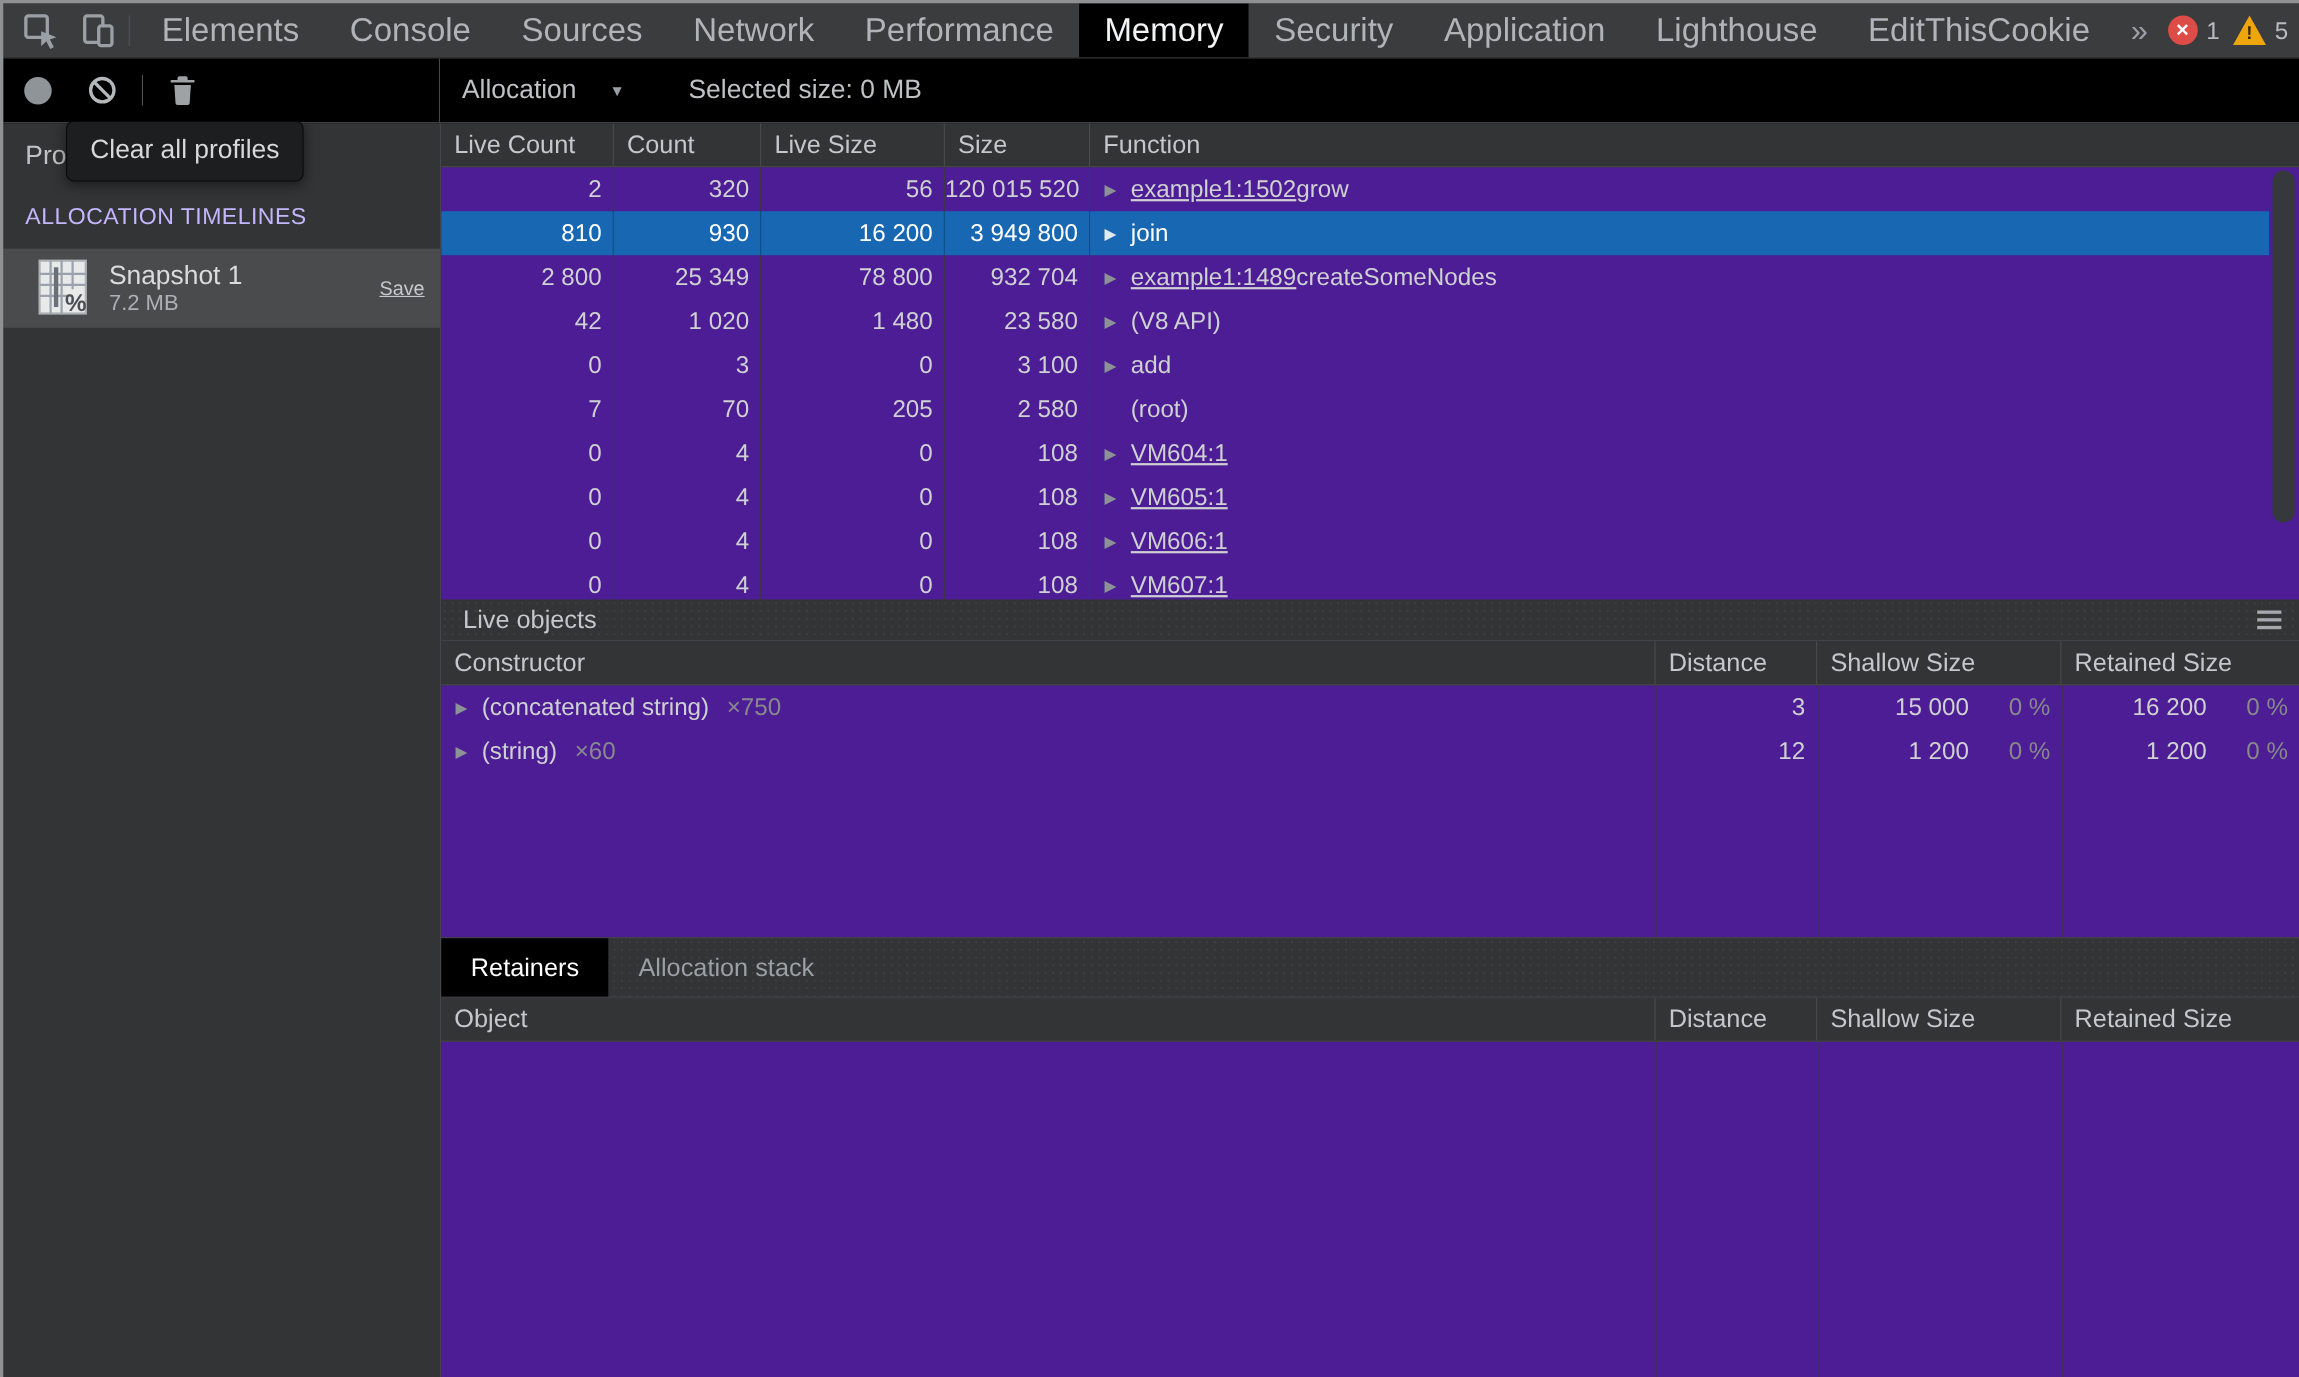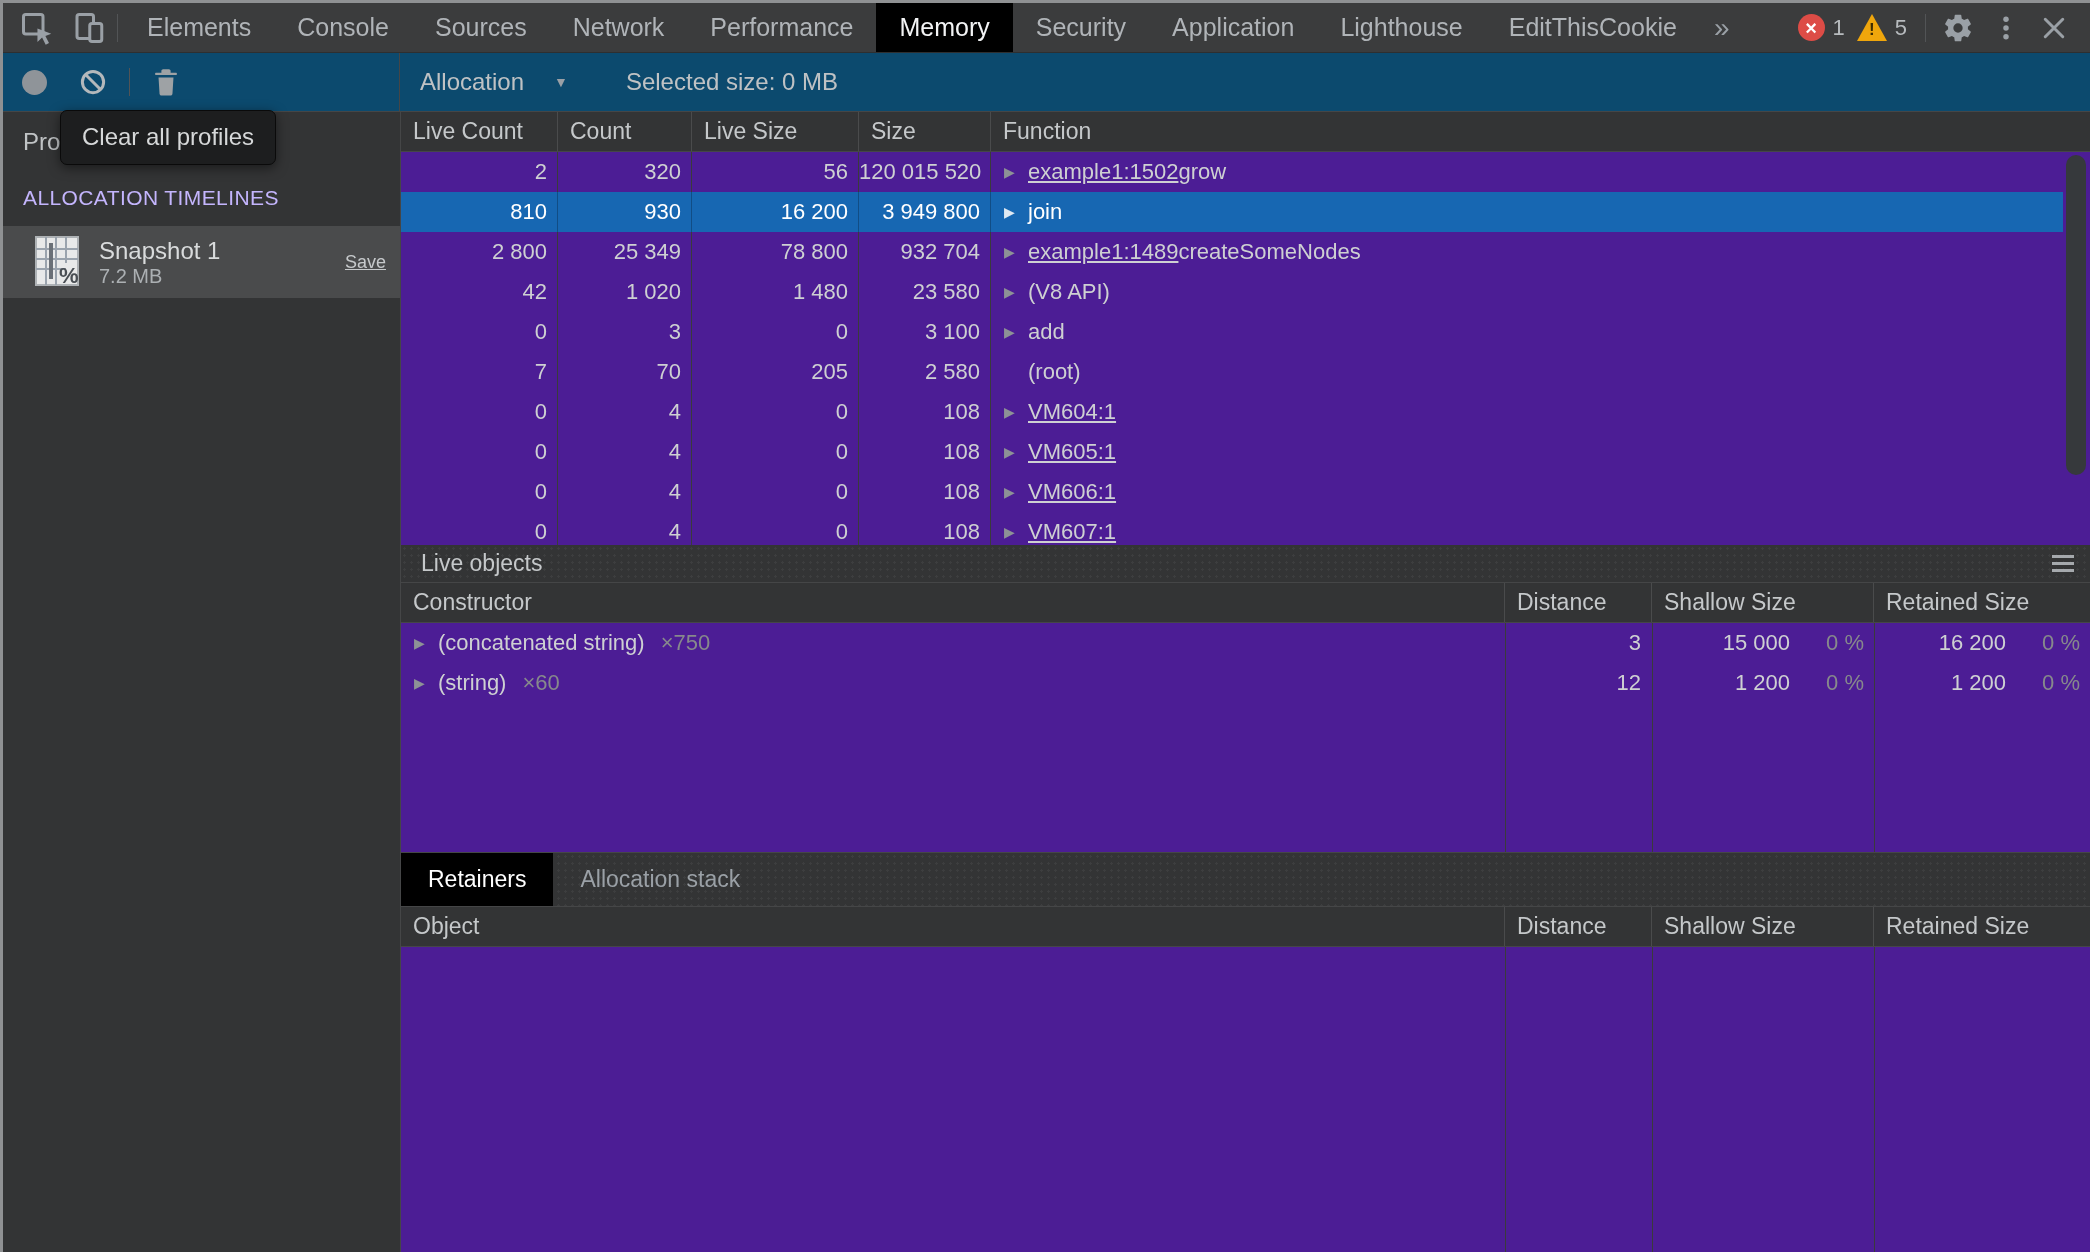--- a/index.html
+++ b/index.html
@@ -12,36 +12,36 @@
   .top-edge{position:absolute;top:0;left:0;width:100%;height:3px;background:#8f9193;z-index:60;}
   .left-edge{position:absolute;top:0;left:0;width:3px;height:100%;background:#8f9193;z-index:60;}
 
   
   .tabbar{position:absolute;top:3px;left:3px;right:0;height:50px;background:#3b3c3d;
     border-bottom:1px solid #2e2f30;box-sizing:border-box;display:flex;align-items:center;z-index:5;}
   .tb-left{display:flex;align-items:center;padding-left:12px;gap:8px;}
   .icon-btn{display:flex;align-items:center;justify-content:center;width:44px;height:44px;flex:0 0 auto;}
   .vsep{width:1px;height:28px;background:#525456;margin:0 6px;flex:0 0 auto;}
   .tabs{display:flex;height:100%;}
-  .tab{height:100%;display:flex;align-items:center;padding:0 23px;font-size:25px;color:#b0b4b8;white-space:nowrap;}
+  .tab{height:100%;display:flex;align-items:center;padding:0 23px;font-size:30px;color:#b0b4b8;white-space:nowrap;}
   .tab.active{background:#000;color:#f3f4f5;}
   .chev{font-size:28px;color:#9aa0a6;margin:0 18px 0 14px;}
   .right-cluster{margin-left:auto;display:flex;align-items:center;padding-right:14px;gap:4px;}
   .badge{display:flex;align-items:center;margin-right:8px;}
   .err-dot{width:27px;height:27px;border-radius:50%;background:#dd4c46;color:#fff;font-size:20px;font-weight:bold;
     display:flex;align-items:center;justify-content:center;line-height:1;}
   .cnt{font-size:22px;color:#b7bbbe;margin-left:8px;}
   .warn-tri{width:30px;height:27px;position:relative;}
   .warn-tri:before{content:"";position:absolute;left:0;top:0;width:0;height:0;
     border-left:15px solid transparent;border-right:15px solid transparent;border-bottom:27px solid #efa60c;}
   .warn-tri i{position:absolute;width:100%;left:0;top:7px;text-align:center;font-style:normal;font-weight:bold;
     color:#3d2c00;font-size:17px;z-index:1;line-height:1;}
 
   
-  .toolbar-row{position:absolute;top:53px;left:3px;right:0;height:59px;display:flex;background:#0c4a6e;
+  .toolbar-row{position:absolute;top:53px;left:3px;right:0;height:59px;display:flex;background:#000000;
     border-bottom:1px solid #454647;box-sizing:border-box;z-index:4;}
   .profiler-toolbar{width:397px;flex:0 0 397px;border-right:1px solid #454647;box-sizing:border-box;
     display:flex;align-items:center;padding-left:19px;}
   .rec-dot{width:25px;height:25px;border-radius:50%;background:#8f9499;margin-right:24px;flex:0 0 auto;}
   .profiler-toolbar .vsep{margin:0 14px;}
   .memory-toolbar{flex:1;display:flex;align-items:center;padding-left:20px;font-size:24px;color:#bfc2c4;}
   .dd-arrow{font-size:14px;color:#9aa0a6;margin-left:30px;}
   .sel-size{margin-left:58px;}
 
   

